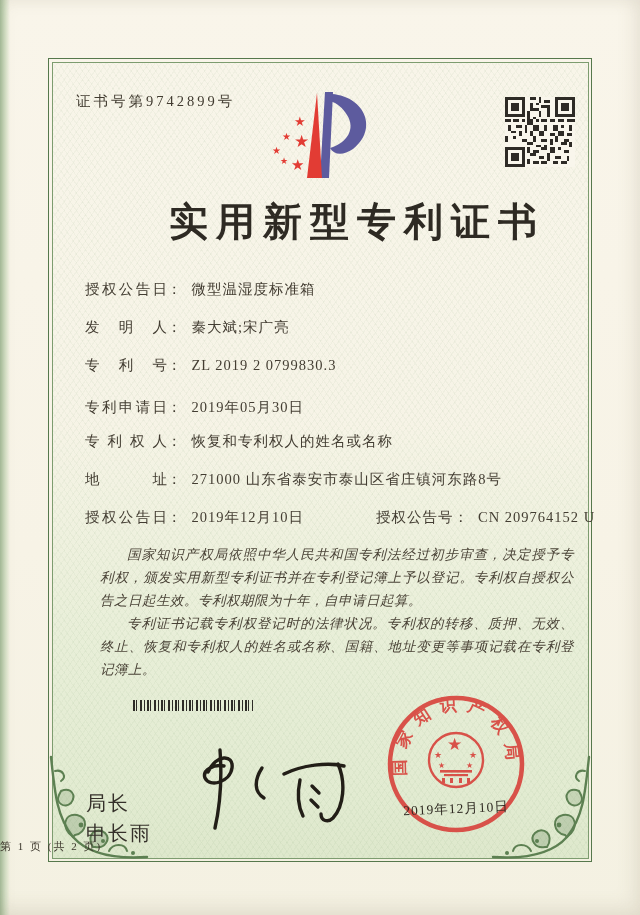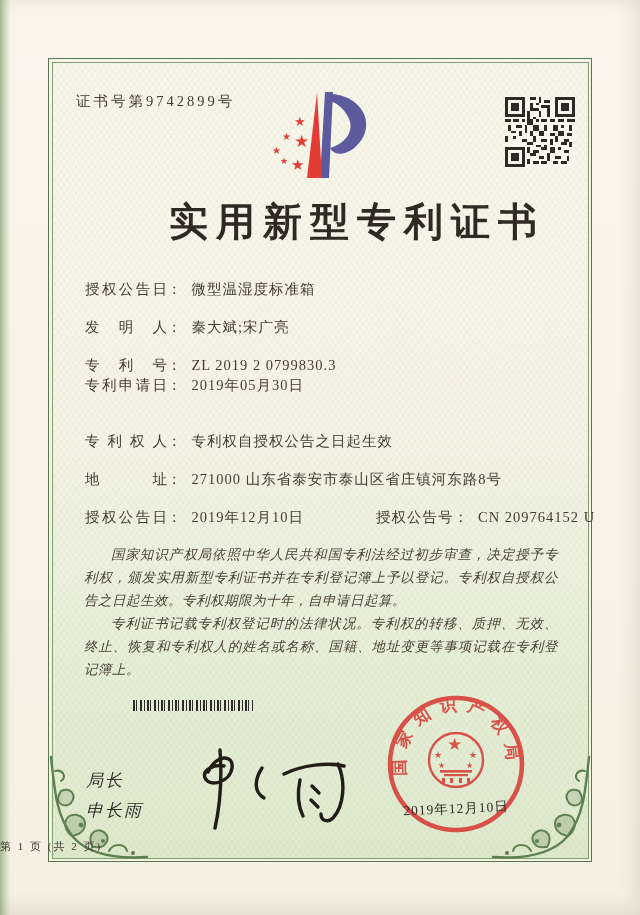--- a/index.html
+++ b/index.html
@@ -36,30 +36,30 @@
   
   .fields{position:absolute;left:85px;top:280px;width:470px;font-size:14.5px;color:#433d32;}
   .frow{position:absolute;left:0;white-space:nowrap;}
   .flabel{display:inline-block;width:82px;text-align:justify;text-align-last:justify;vertical-align:top;}
   .fcolon{display:inline-block;margin-right:10px;}
   .fvalue{letter-spacing:1px;}
   .grant2{margin-left:72px;}
   .grant2 .flabel2{letter-spacing:1px;}
 
   
-  .body-text{position:absolute;left:84px;top:543px;width:474px;
+  .body-text{position:absolute;left:100px;top:543px;width:474px;
     font-size:13.5px;line-height:23px;font-style:italic;color:#4a4337;
     text-align:justify;letter-spacing:.5px;}
   .body-text p{margin:0;text-indent:2em;}
 
   
   .barcode{position:absolute;left:133px;top:700px;width:120px;height:11px;
     background:repeating-linear-gradient(90deg,#2e2c27 0 2px,rgba(0,0,0,0) 2px 3px,#2e2c27 3px 4px,rgba(0,0,0,0) 4px 7px,#2e2c27 7px 9px,rgba(0,0,0,0) 9px 11px,#2e2c27 11px 12px,rgba(0,0,0,0) 12px 14px);}
-  .signer{position:absolute;left:86px;top:766px;font-family:"Liberation Sans","DejaVu Sans",sans-serif;
-    font-size:17px;color:#35302a;line-height:30px;letter-spacing:2px;font-style:italic;}
+  .signer{position:absolute;left:86px;top:788px;font-family:"Liberation Sans","DejaVu Sans",sans-serif;
+    font-size:20px;color:#35302a;line-height:30px;letter-spacing:2px;}
   .signature{position:absolute;left:188px;top:738px;width:175px;height:95px;}
 
   .seal{position:absolute;left:384px;top:692px;width:144px;height:144px;opacity:.92;}
   .seal-date{position:absolute;left:386px;top:800px;width:140px;text-align:center;
     font-size:13.5px;color:#2f2a22;letter-spacing:1px;transform:rotate(-2.5deg);}
 
   .page-info{position:absolute;left:0;top:839px;width:100%;
     font-size:11px;color:#3c362c;letter-spacing:2px;}
   .back-note{position:absolute;left:0;top:878px;width:100%;text-align:center;
     font-size:13px;font-style:italic;color:#45403ted;color:#46402f;letter-spacing:3px;}
@@ -135,25 +135,25 @@
   <div class="fields">
     <div class="frow" style="top:0">
       <span class="flabel">授权公告日</span><span class="fcolon">：</span><span class="fvalue">微型温湿度标准箱</span>
     </div>
     <div class="frow" style="top:38px">
       <span class="flabel">发明人</span><span class="fcolon">：</span><span class="fvalue">秦大斌;宋广亮</span>
     </div>
     <div class="frow" style="top:76px">
       <span class="flabel">专利号</span><span class="fcolon">：</span><span class="fvalue">ZL 2019 2 0799830.3</span>
     </div>
-    <div class="frow" style="top:96px">
+    <div class="frow" style="top:118px">
       <span class="flabel">专利申请日</span><span class="fcolon">：</span><span class="fvalue">2019年05月30日</span>
     </div>
     <div class="frow" style="top:152px">
-      <span class="flabel">专利权人</span><span class="fcolon">：</span><span class="fvalue">专利权自授权公告之日起生效</span>
+      <span class="flabel">专利权人</span><span class="fcolon">：</span><span class="fvalue">恢复和专利权人的姓名或名称</span>
     </div>
     <div class="frow" style="top:190px">
       <span class="flabel">地址</span><span class="fcolon">：</span><span class="fvalue">271000 山东省泰安市泰山区省庄镇河东路8号</span>
     </div>
     <div class="frow" style="top:228px">
       <span class="flabel">授权公告日</span><span class="fcolon">：</span><span class="fvalue">2019年12月10日</span><span class="grant2"><span class="flabel2">授权公告号</span><span class="fcolon">：</span><span class="fvalue">CN 209764152 U</span></span>
     </div>
   </div>
 
   <div class="body-text">

